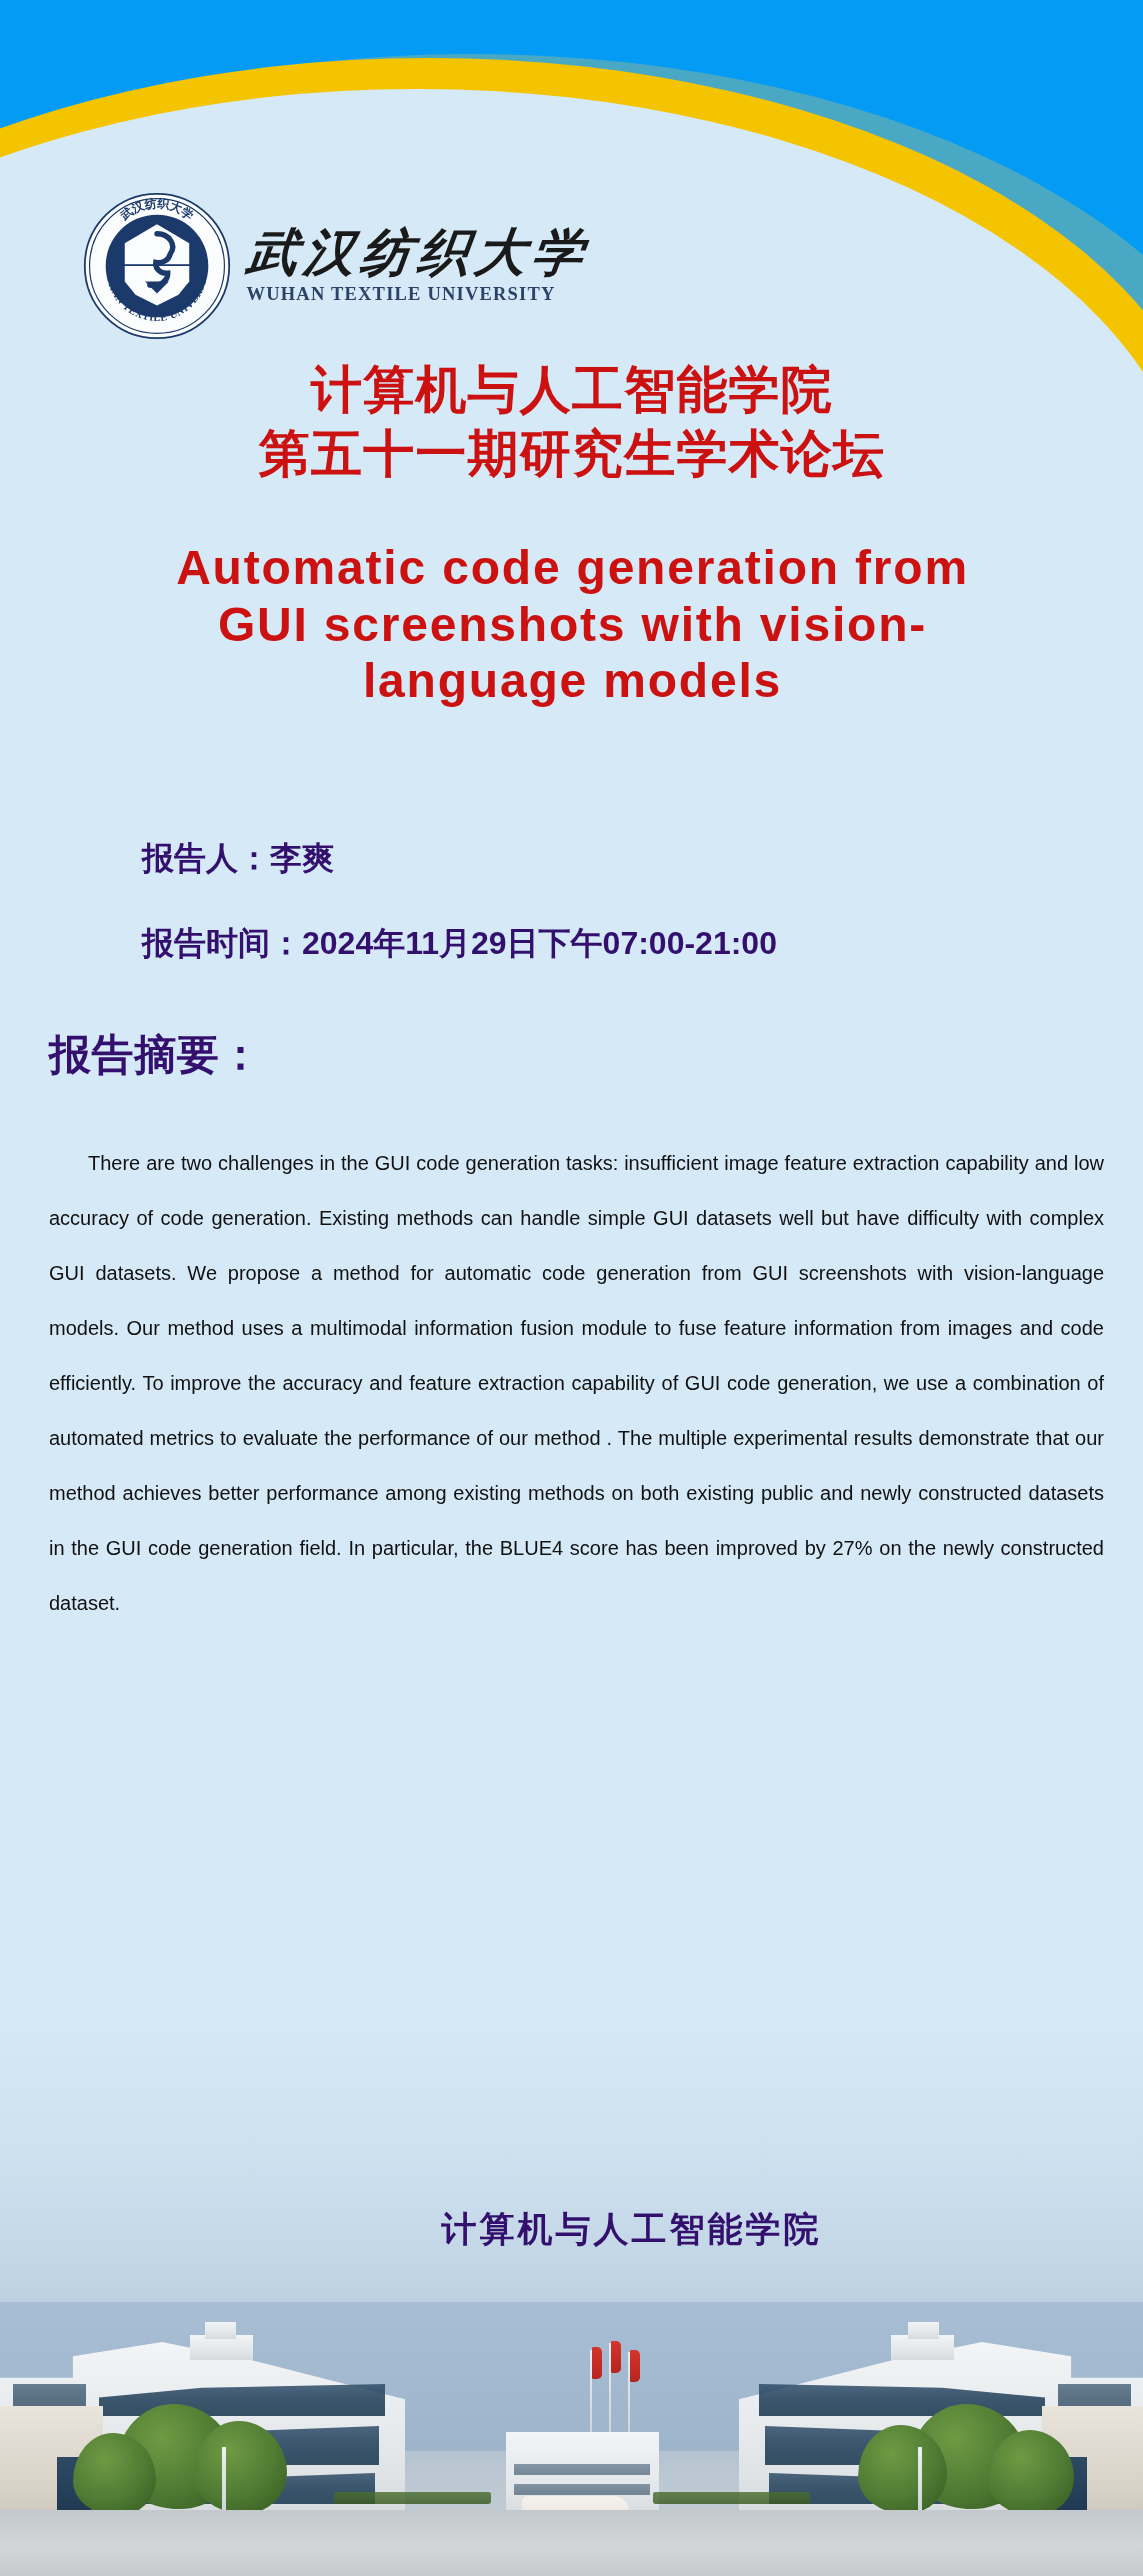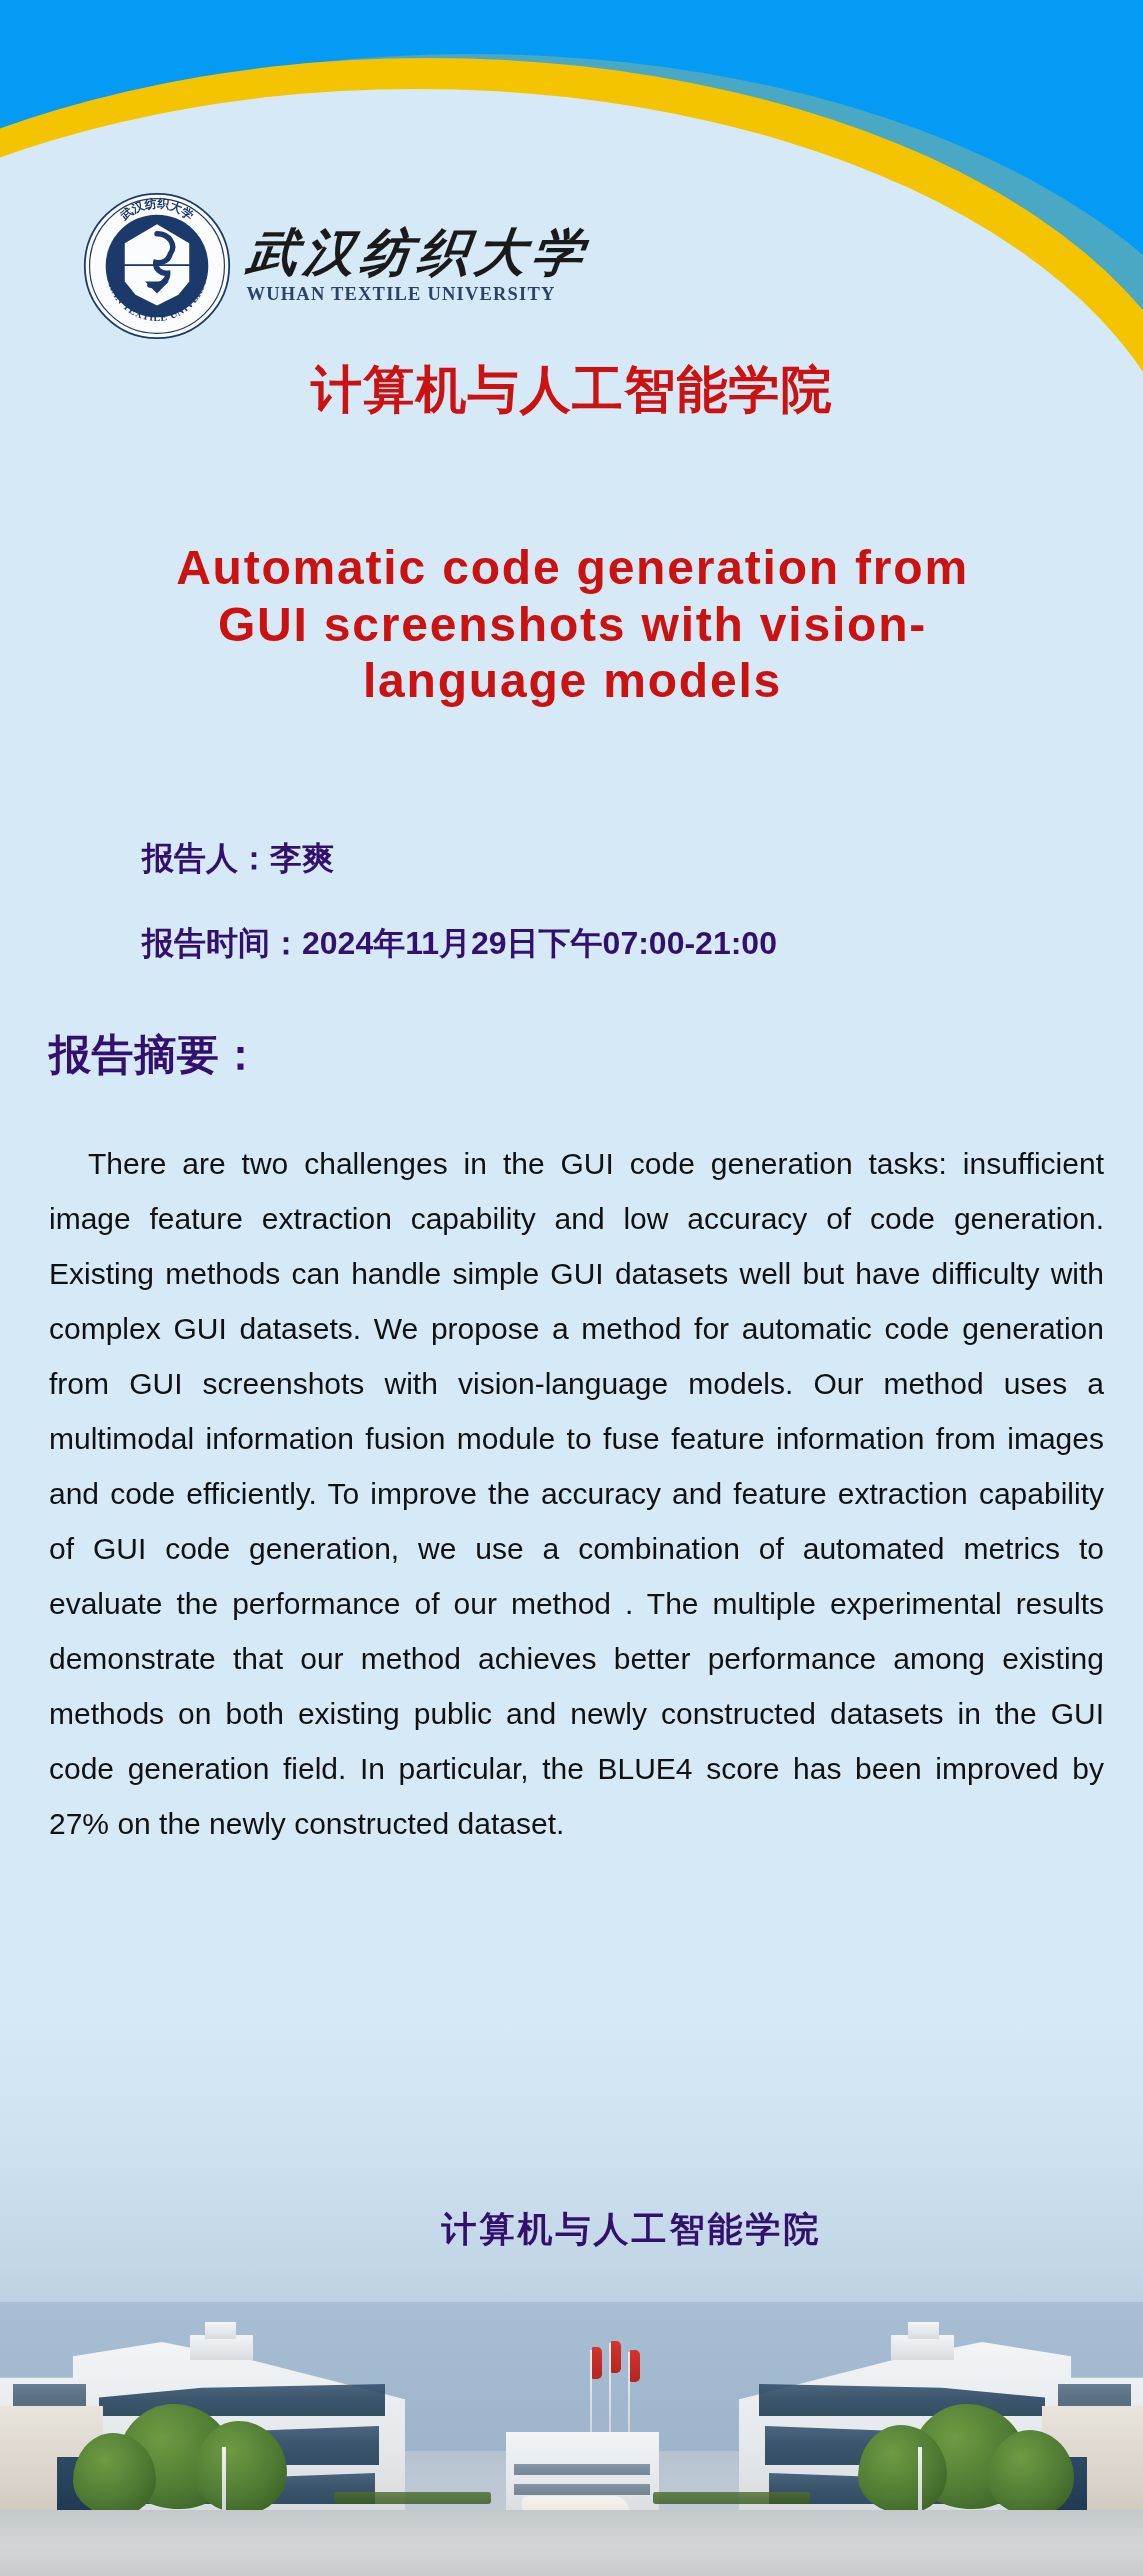--- a/index.html
+++ b/index.html
@@ -129,21 +129,21 @@
     font-size:42px; font-weight:700;
     color:#33106E;
     letter-spacing:0.6px;
     z-index:5;
   }
   #abstract-body {
     position:absolute;
     left:49px; top:1136px;
     width:1055px;
     font-family:"Liberation Sans", sans-serif;
-    font-size:30px;
+    font-size:20px;
     line-height:55px;
     color:#111111;
     text-align:justify;
     text-indent:39px;
     z-index:5;
   }
 
   
   #footer-label {
     position:absolute;
@@ -268,20 +268,21 @@
       </svg>
     </div>
 
     <div id="wordmark">
       <div id="wordmark-cn">武汉纺织大学</div>
       <div id="wordmark-en">WUHAN TEXTILE UNIVERSITY</div>
     </div>
   </div>
 
   <div class="heading-cn" id="heading-cn-1">计算机与人工智能学院</div>
+  <div class="heading-cn" id="heading-cn-2">第五十一期研究生学术论坛</div>
 
   <div id="title-en">Automatic code generation from GUI screenshots with vision-language models</div>
 
   <div class="meta-line" id="meta-speaker">报告人：李爽</div>
   <div class="meta-line" id="meta-time">报告时间：2024年11月29日下午07:00-21:00</div>
 
   <div id="abstract-heading">报告摘要：</div>
   <div id="abstract-body">There are two challenges in the GUI code generation tasks: insufficient image feature extraction capability and low accuracy of code generation. Existing methods can handle simple GUI datasets well but have difficulty with complex GUI datasets. We propose a method for automatic code generation from GUI screenshots with vision-language models. Our method uses a multimodal information fusion module to fuse feature information from images and code efficiently.  To improve the accuracy and feature extraction capability of GUI code generation, we use a combination of automated metrics to evaluate the performance of our method . The multiple experimental results demonstrate that our method achieves better performance among existing methods on both existing public and newly constructed datasets in the GUI code generation field. In particular, the BLUE4 score has been improved by 27% on the newly constructed dataset.</div>
 
   <div id="footer-label">计算机与人工智能学院</div>

